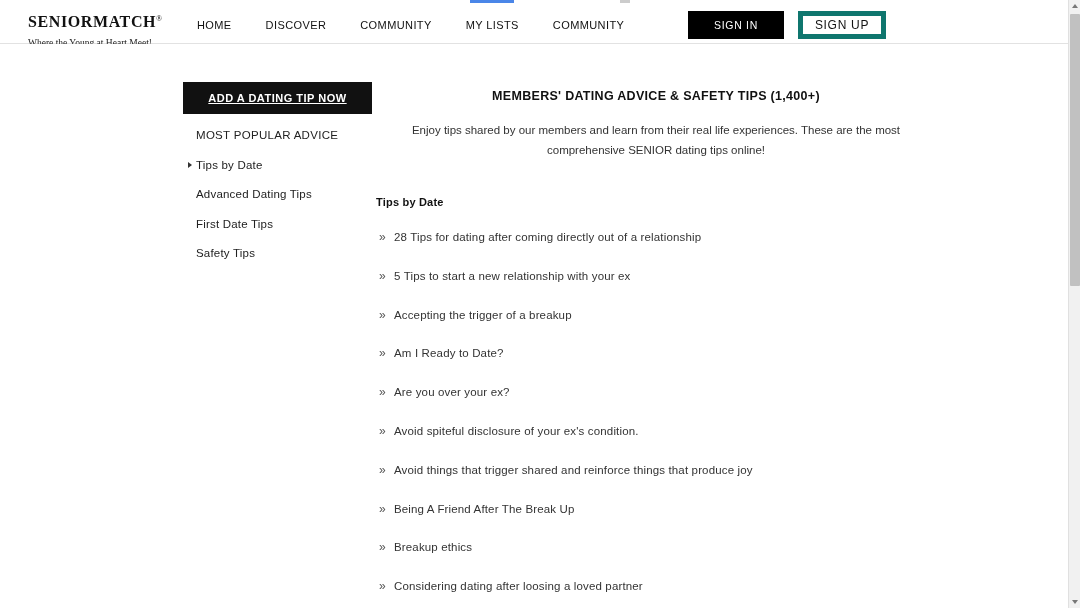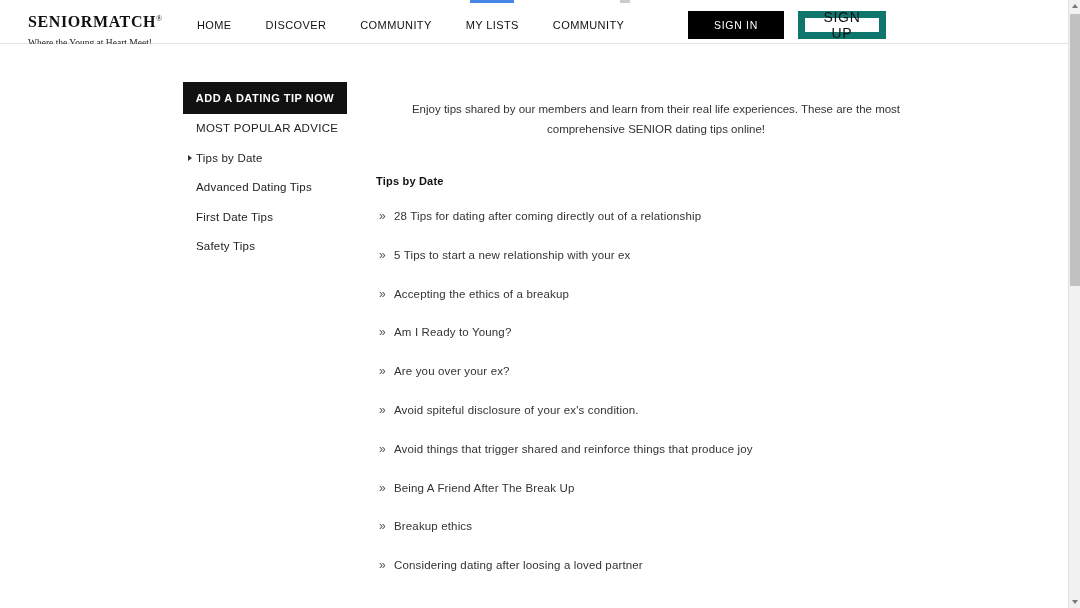--- a/index.html
+++ b/index.html
@@ -121,26 +121,26 @@
     justify-content: center;
     border: none;
     cursor: pointer;
     font-family: "Liberation Sans", sans-serif;
   }
   .btn-signup {
     width: 88px;
     height: 28px;
     background: #ffffff;
     color: #111111;
-    font-size: 14px;
+    font-size: 12px;
     letter-spacing: 0.7px;
     display: flex;
     align-items: center;
     justify-content: center;
-    border: 7px solid #0f766e;
+    border: 5px solid #0f766e;
     cursor: pointer;
     font-family: "Liberation Sans", sans-serif;
   }
 
   
   .content {
     position: absolute;
     top: 44px;
     left: 0;
     width: 1068px;
@@ -149,36 +149,37 @@
   }
 
   
   .sidebar {
     position: absolute;
     left: 183px;
     top: 38px;
     width: 176px;
   }
   .add-tip-btn {
-    width: 164px;
+    width: 189px;
     height: 32px;
     background: #111111;
     color: #ffffff;
     font-size: 11px;
     font-weight: bold;
     letter-spacing: 0.5px;
     display: flex;
     align-items: center;
     justify-content: center;
     border: none;
     cursor: pointer;
     font-family: "Liberation Sans", sans-serif;
+    text-decoration: underline;
   }
   .side-list {
-    margin-top: 0;
+    margin-top: 7px;
     padding: 0;
     list-style: none;
   }
   .side-item {
     position: relative;
     height: 29.5px;
     line-height: 29.5px;
     padding-left: 13px;
     font-size: 11.5px;
     color: #222222;
@@ -358,39 +359,40 @@
         <li class="side-item">
           <span>First Date Tips</span>
         </li>
         <li class="side-item">
           <span>Safety Tips</span>
         </li>
       </ul>
     </div>
 
     <div class="main">
+      <div class="page-title">MEMBERS' DATING ADVICE &amp; SAFETY TIPS (1,400+)</div>
       <div class="page-sub">Enjoy tips shared by our members and learn from their real life experiences. These are the most comprehensive SENIOR dating tips online!</div>
       <div class="section-label">Tips by Date</div>
 
       <ul class="tips-list">
         <li class="tip-item">
           <span class="chev">»</span>
           <a href="#">28 Tips for dating after coming directly out of a relationship</a>
         </li>
         <li class="tip-item">
           <span class="chev">»</span>
           <a href="#">5 Tips to start a new relationship with your ex</a>
         </li>
         <li class="tip-item">
           <span class="chev">»</span>
-          <a href="#">Accepting the ethics of a breakup</a>
-        </li>
-        <li class="tip-item">
-          <span class="chev">»</span>
-          <a href="#">Am I Ready to Young?</a>
+          <a href="#">Accepting the trigger of a breakup</a>
+        </li>
+        <li class="tip-item">
+          <span class="chev">»</span>
+          <a href="#">Am I Ready to Date?</a>
         </li>
         <li class="tip-item">
           <span class="chev">»</span>
           <a href="#">Are you over your ex?</a>
         </li>
         <li class="tip-item">
           <span class="chev">»</span>
           <a href="#">Avoid spiteful disclosure of your ex's condition.</a>
         </li>
         <li class="tip-item">

